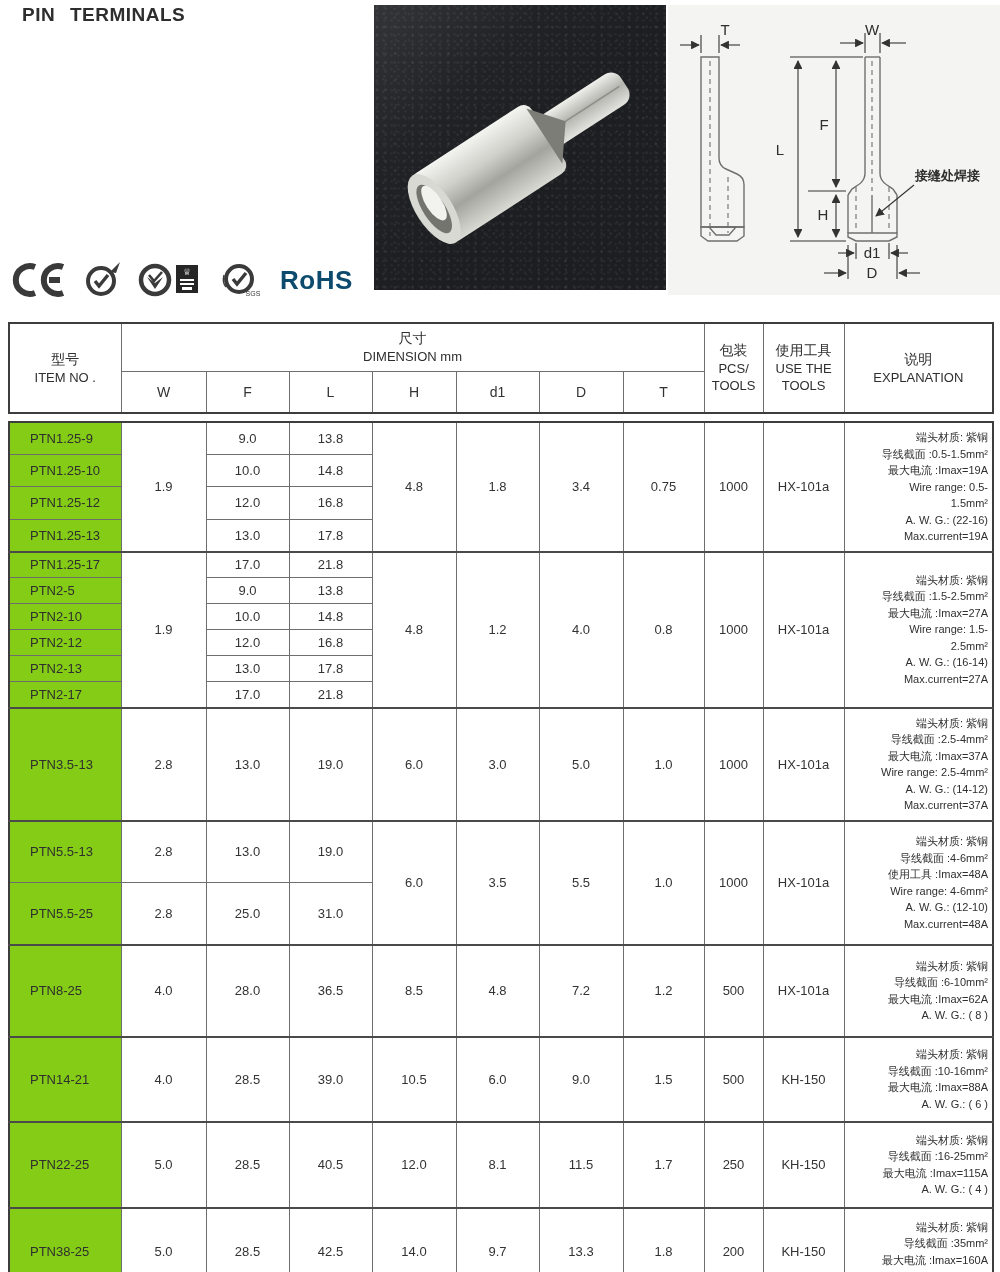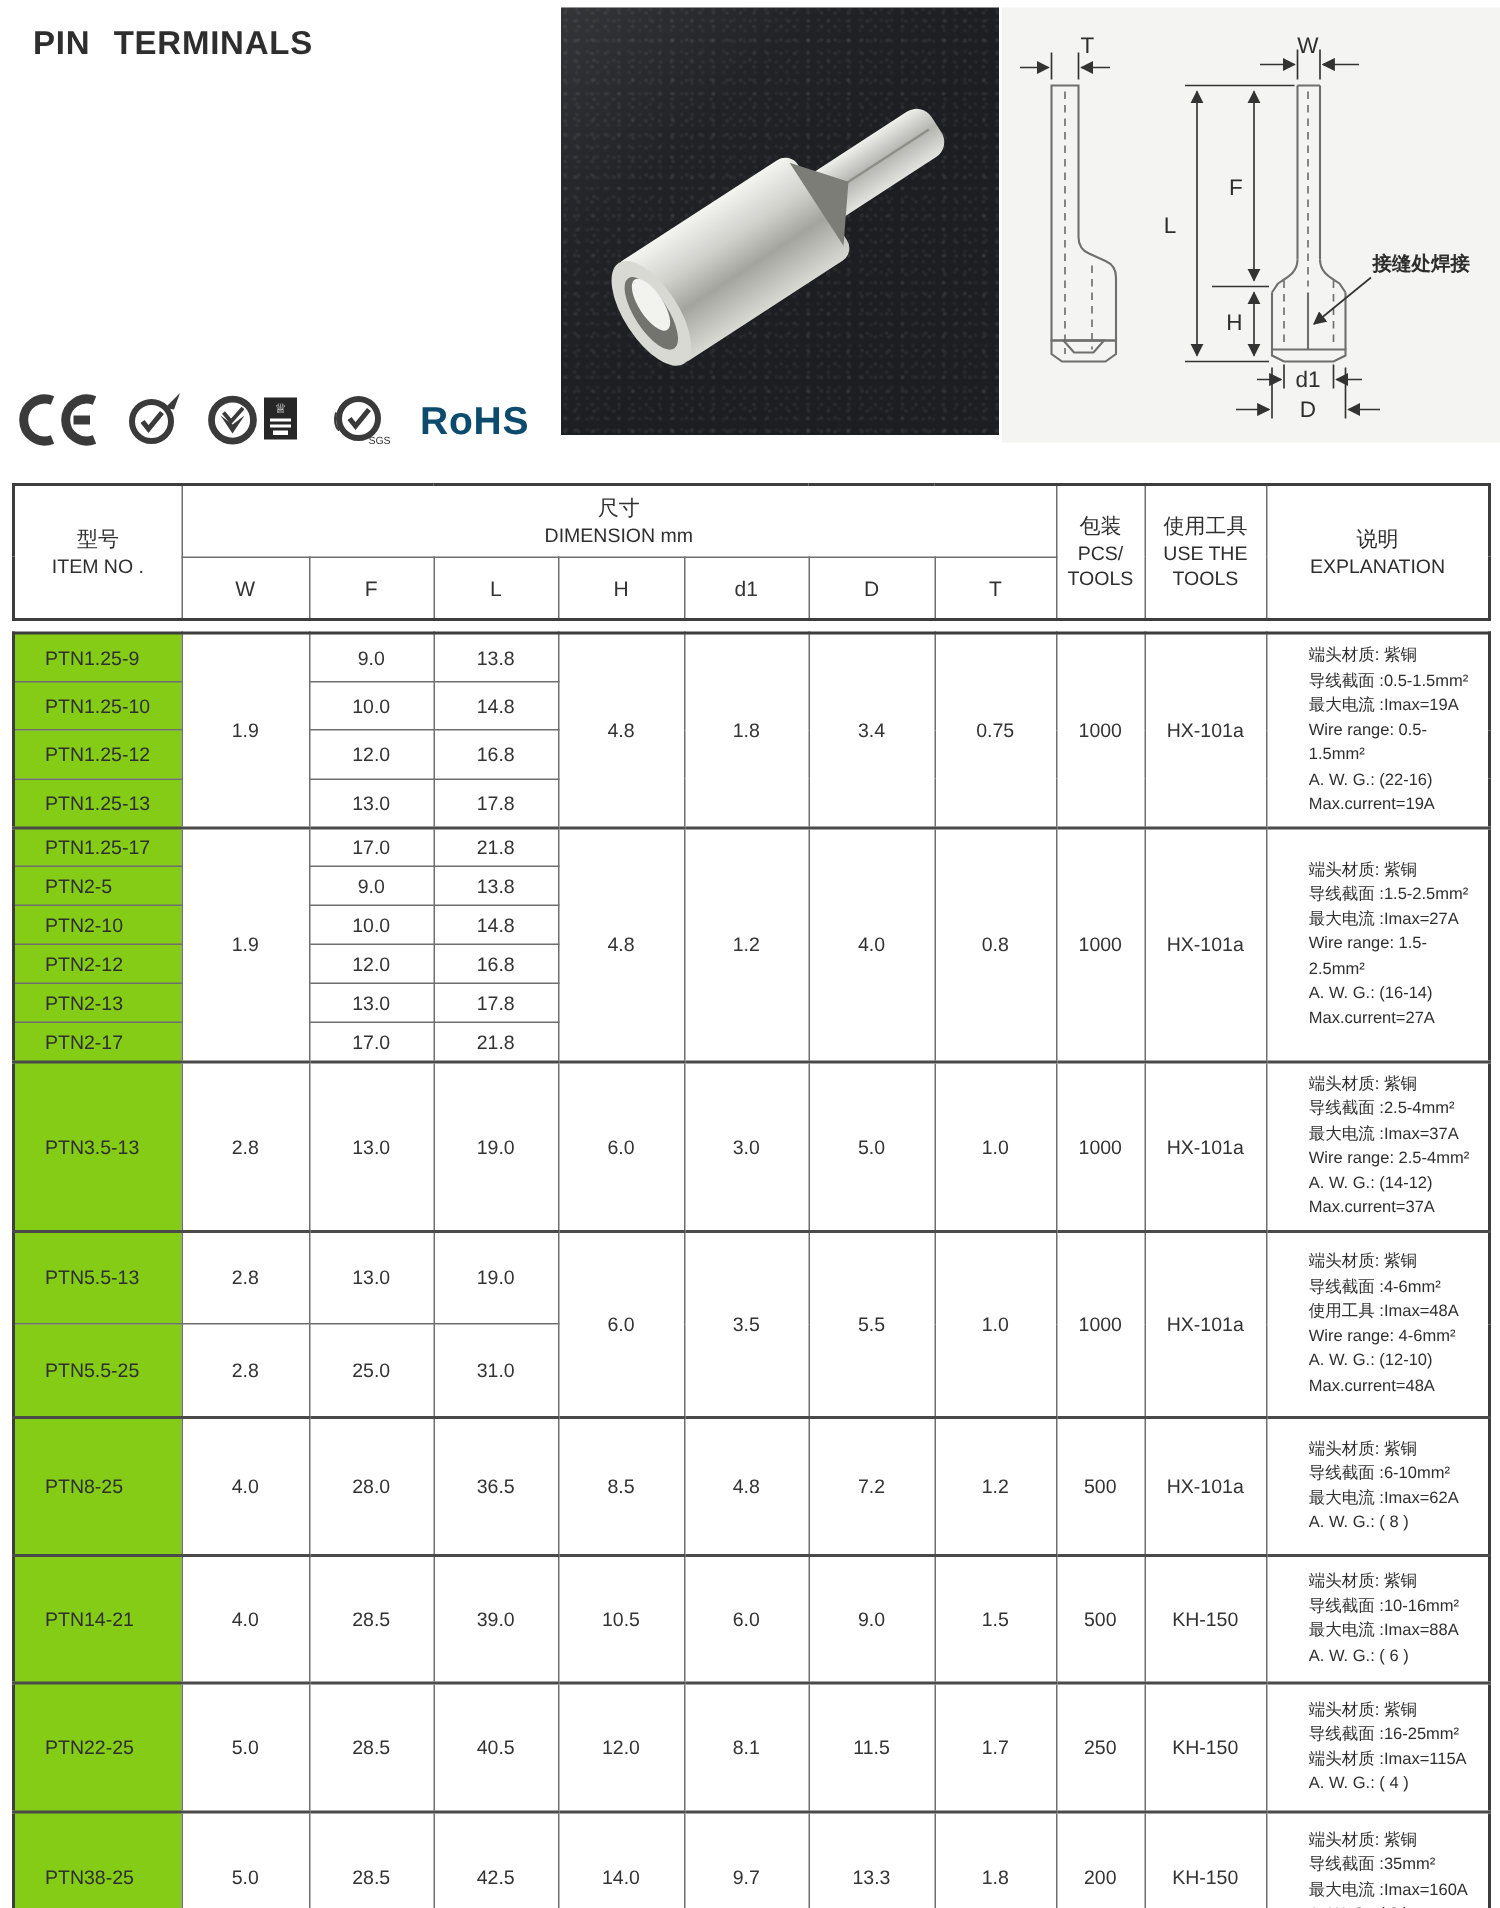--- a/index.html
+++ b/index.html
@@ -6,22 +6,22 @@
   html,body { background:#ffffff; }
   body {
     width:1000px; height:1272px; position:relative;
     font-family:"Liberation Sans", sans-serif; color:#333;
     overflow:hidden;
   }
 
   
   .hero { position:absolute; left:0; top:0; width:1000px; height:322px; }
   .page-title {
-    position:absolute; left:22px; top:16px;
-    font-size:22px; font-weight:bold; color:#2e2e2e;
+    position:absolute; left:22px; top:4px;
+    font-size:19px; font-weight:bold; color:#2e2e2e;
     letter-spacing:0.5px; word-spacing:9px;
   }
   .material-block { position:absolute; left:10px; top:188px; }
   .mat-line { display:flex; align-items:center; margin-bottom:9px; color:#3a3a3a; }
   .mat-line .bullet {
     width:10px; height:10px; border:1.6px solid #4a4a4a; border-radius:50%;
     margin-right:9px; flex:0 0 auto; position:relative;
   }
   .mat-line .bullet::after{
     content:""; position:absolute; left:2px; top:2px; width:3px; height:3px;
@@ -67,21 +67,21 @@
   .h1row { height:48px; }
   .h2row { height:42px; }
   .h2row th { font-size:14px; }
 
   td.item {
     background:#84cc16; text-align:left; padding-left:20px;
     font-size:13px; color:#2f2f2f;
   }
   td.num { font-size:13px; }
   td.expl {
-    text-align:left; padding:6px 4px 6px 28px; font-size:11px;
+    text-align:right; padding:6px 4px 6px 28px; font-size:11px;
     line-height:1.5; color:#2f2f2f;
   }
   tr.rA { height:26px; }
   tr.rC { height:108px; }
   tr.rD { height:62px; }
   tr.rE { height:92px; }
   tr.rF { height:85px; }
   tr.rG { height:86px; }
   tr.rH { height:88px; }
   tr.gtop td { border-top:2px solid #4a4a4a; }
@@ -486,21 +486,21 @@
       <td class="num">40.5</td>
       <td class="num">12.0</td>
       <td class="num">8.1</td>
       <td class="num">11.5</td>
       <td class="num">1.7</td>
       <td class="num">250</td>
       <td class="num">KH-150</td>
       <td class="expl">
             <div>端头材质: 紫铜</div>
             <div>导线截面 :16-25mm²</div>
-            <div>端头材质 :Imax=115A</div>
+            <div>最大电流 :Imax=115A</div>
             <div>A. W. G.:  ( 4 )</div>
           </td>
     </tr>
 
     <tr class="rH gtop">
       <td class="item">PTN38-25</td>
       <td class="num">5.0</td>
       <td class="num">28.5</td>
       <td class="num">42.5</td>
       <td class="num">14.0</td>

